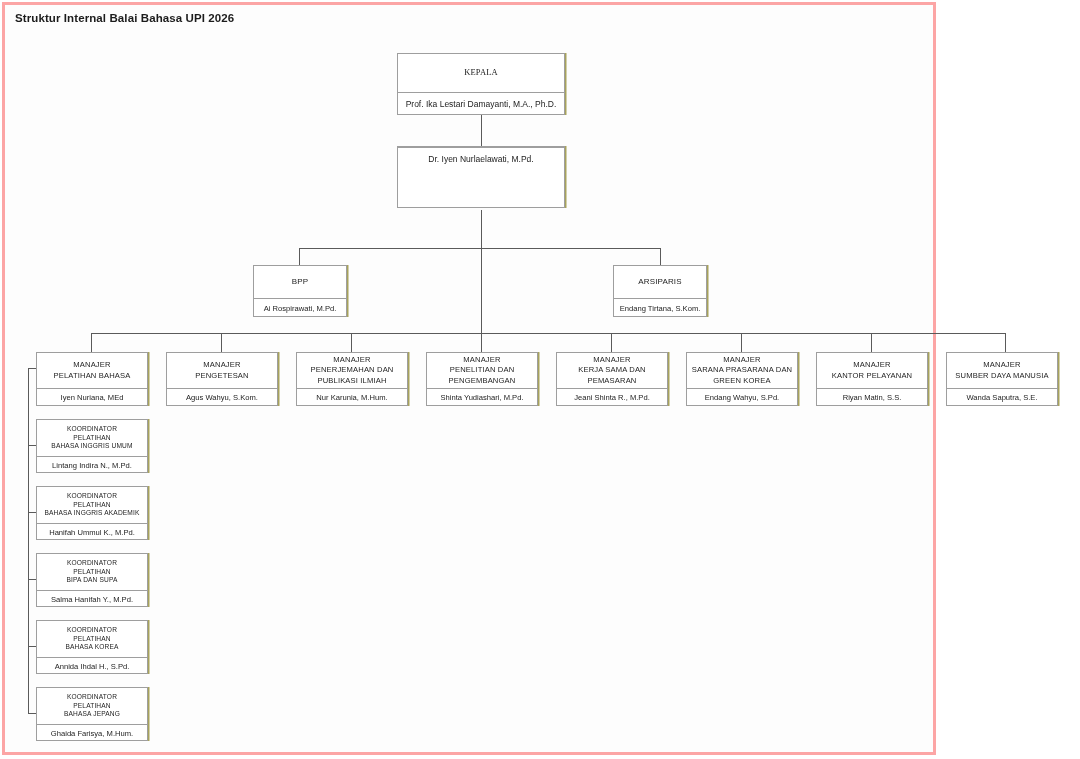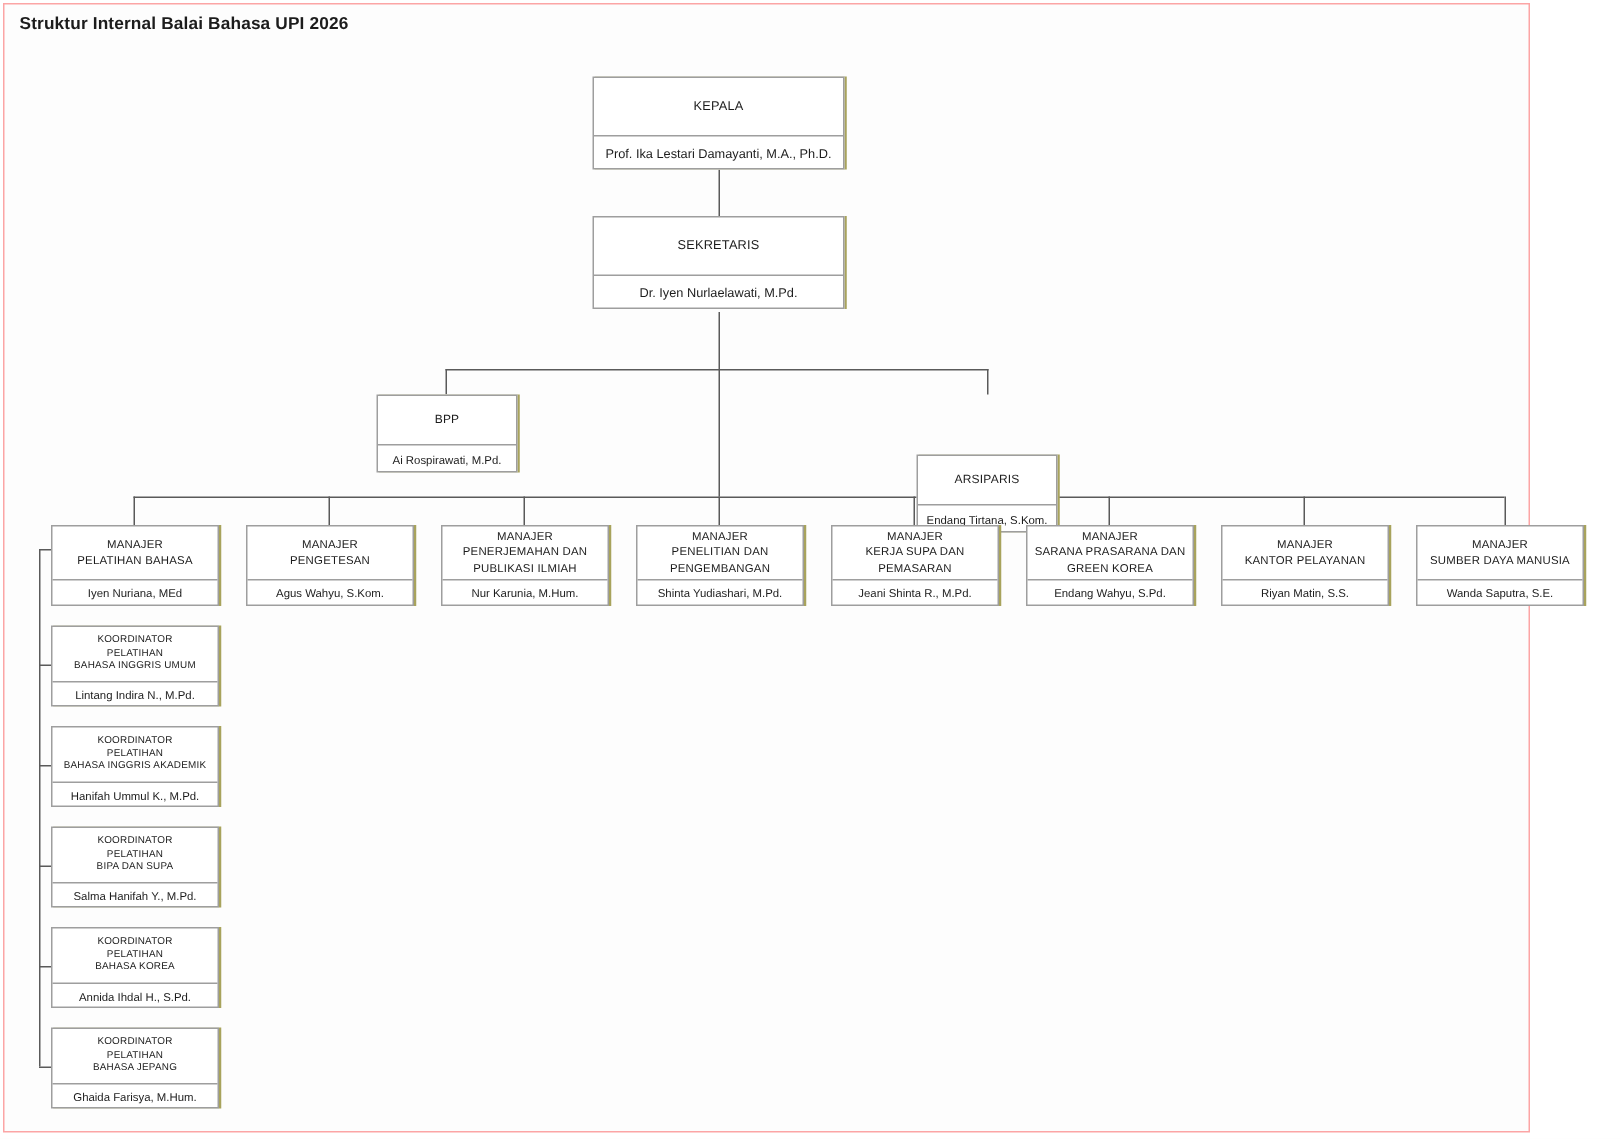--- a/index.html
+++ b/index.html
@@ -4,22 +4,22 @@
 <style>
   html,body{margin:0;padding:0;}
   body{
     width:1080px;height:759px;
     background:#ffffff;
     font-family:"Liberation Sans",sans-serif;
     overflow:hidden;
   }
   #page{
     position:absolute;left:2px;top:2px;
-    width:1018px;height:753px;
-    border:1px solid #fca5a5;
+    width:934px;height:753px;
+    border:3px solid #fca5a5;
     background:#fdfdfd;
     box-sizing:border-box;
   }
   #title{
     position:absolute;left:10px;top:7px;
     font-size:11.5px;font-weight:bold;color:#1c1c1c;
     letter-spacing:.1px;white-space:nowrap;
   }
 
   
@@ -42,21 +42,21 @@
   .node .nm{
     border-top:1px solid #9e9e9e;
     display:flex;align-items:center;justify-content:center;
     text-align:center;color:#1c1c1c;
     box-sizing:border-box;
     white-space:nowrap;
   }
 
   
   .lvl-top{width:168px;height:62px;}
-  .lvl-top .ttl{height:38px;font-size:8.5px;}
+  .lvl-top .ttl{height:38px;font-size:8.5px;font-family:Liberation Serif, serif;}
   .lvl-top .nm{height:23px;font-size:8.5px;}
 
   
   .lvl-unit{width:94px;height:52px;}
   .lvl-unit .ttl{height:32px;font-size:8px;}
   .lvl-unit .nm{height:19px;font-size:7.6px;}
 
   
   .lvl-mgr{width:112px;height:54px;}
   .lvl-mgr .ttl{height:35px;font-size:7.6px;padding:0 2px;}
@@ -109,34 +109,31 @@
   <div class="ln h" style="left:23px;top:708px;width:9px;"></div>
 
   <div class="node lvl-top" style="left:392px;top:48px;">
     <div class="ttl">
       <span>KEPALA</span>
     </div>
     <div class="nm">Prof. Ika Lestari Damayanti, M.A., Ph.D.</div>
   </div>
 
   <div class="node lvl-top" style="left:392px;top:141px;">
-    <div class="ttl">
-      <span>SEKRETARIS</span>
-    </div>
     <div class="nm">Dr. Iyen Nurlaelawati, M.Pd.</div>
   </div>
 
   <div class="node lvl-unit" style="left:248px;top:260px;">
     <div class="ttl">
       <span>BPP</span>
     </div>
     <div class="nm">Ai Rospirawati, M.Pd.</div>
   </div>
 
-  <div class="node lvl-unit" style="left:608px;top:260px;margin-top:40px;">
+  <div class="node lvl-unit" style="left:608px;top:260px;">
     <div class="ttl">
       <span>ARSIPARIS</span>
     </div>
     <div class="nm">Endang Tirtana, S.Kom.</div>
   </div>
 
   <div class="node lvl-mgr" style="left:31px;top:347px;">
     <div class="ttl">
       <span>MANAJER</span>
       <span>PELATIHAN BAHASA</span>
@@ -166,21 +163,21 @@
       <span>MANAJER</span>
       <span>PENELITIAN DAN</span>
       <span>PENGEMBANGAN</span>
     </div>
     <div class="nm">Shinta Yudiashari, M.Pd.</div>
   </div>
 
   <div class="node lvl-mgr" style="left:551px;top:347px;">
     <div class="ttl">
       <span>MANAJER</span>
-      <span>KERJA SUPA DAN</span>
+      <span>KERJA SAMA DAN</span>
       <span>PEMASARAN</span>
     </div>
     <div class="nm">Jeani Shinta R., M.Pd.</div>
   </div>
 
   <div class="node lvl-mgr" style="left:681px;top:347px;">
     <div class="ttl">
       <span>MANAJER</span>
       <span>SARANA PRASARANA DAN</span>
       <span>GREEN KOREA</span>

